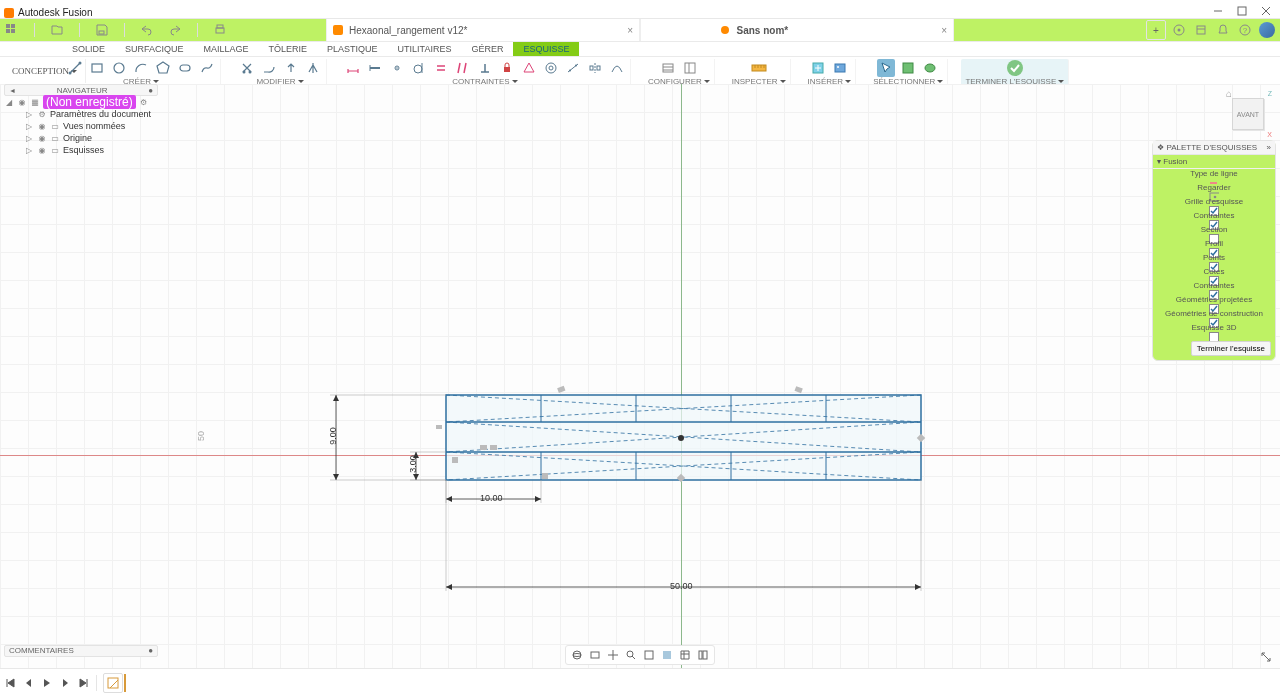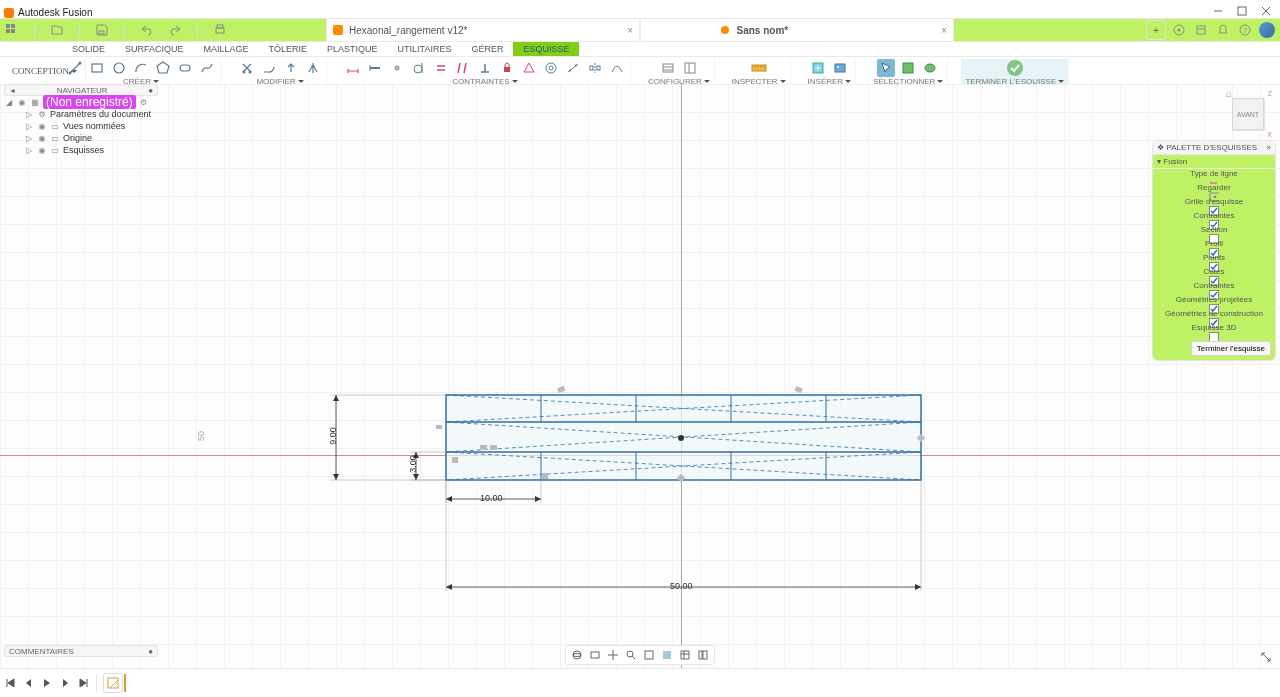--- a/index.html
+++ b/index.html
@@ -409,21 +409,21 @@
     position:absolute;
     left:4px;
     bottom:12px;
     width:144px;
     height:10px;
     background:#f6f6f6;
     border:1px solid #e3e3e3;
     font-size:8px;
     color:#666;
     display:flex;
-    align-items:center;
+    align-items:flex-start;
     padding:0 4px;
     border-radius:2px;
     justify-content:space-between;
   }
   
   .timeline {
     position:absolute;
     bottom:0; left:0; right:0;
     height:28px;
     background:#fff;

